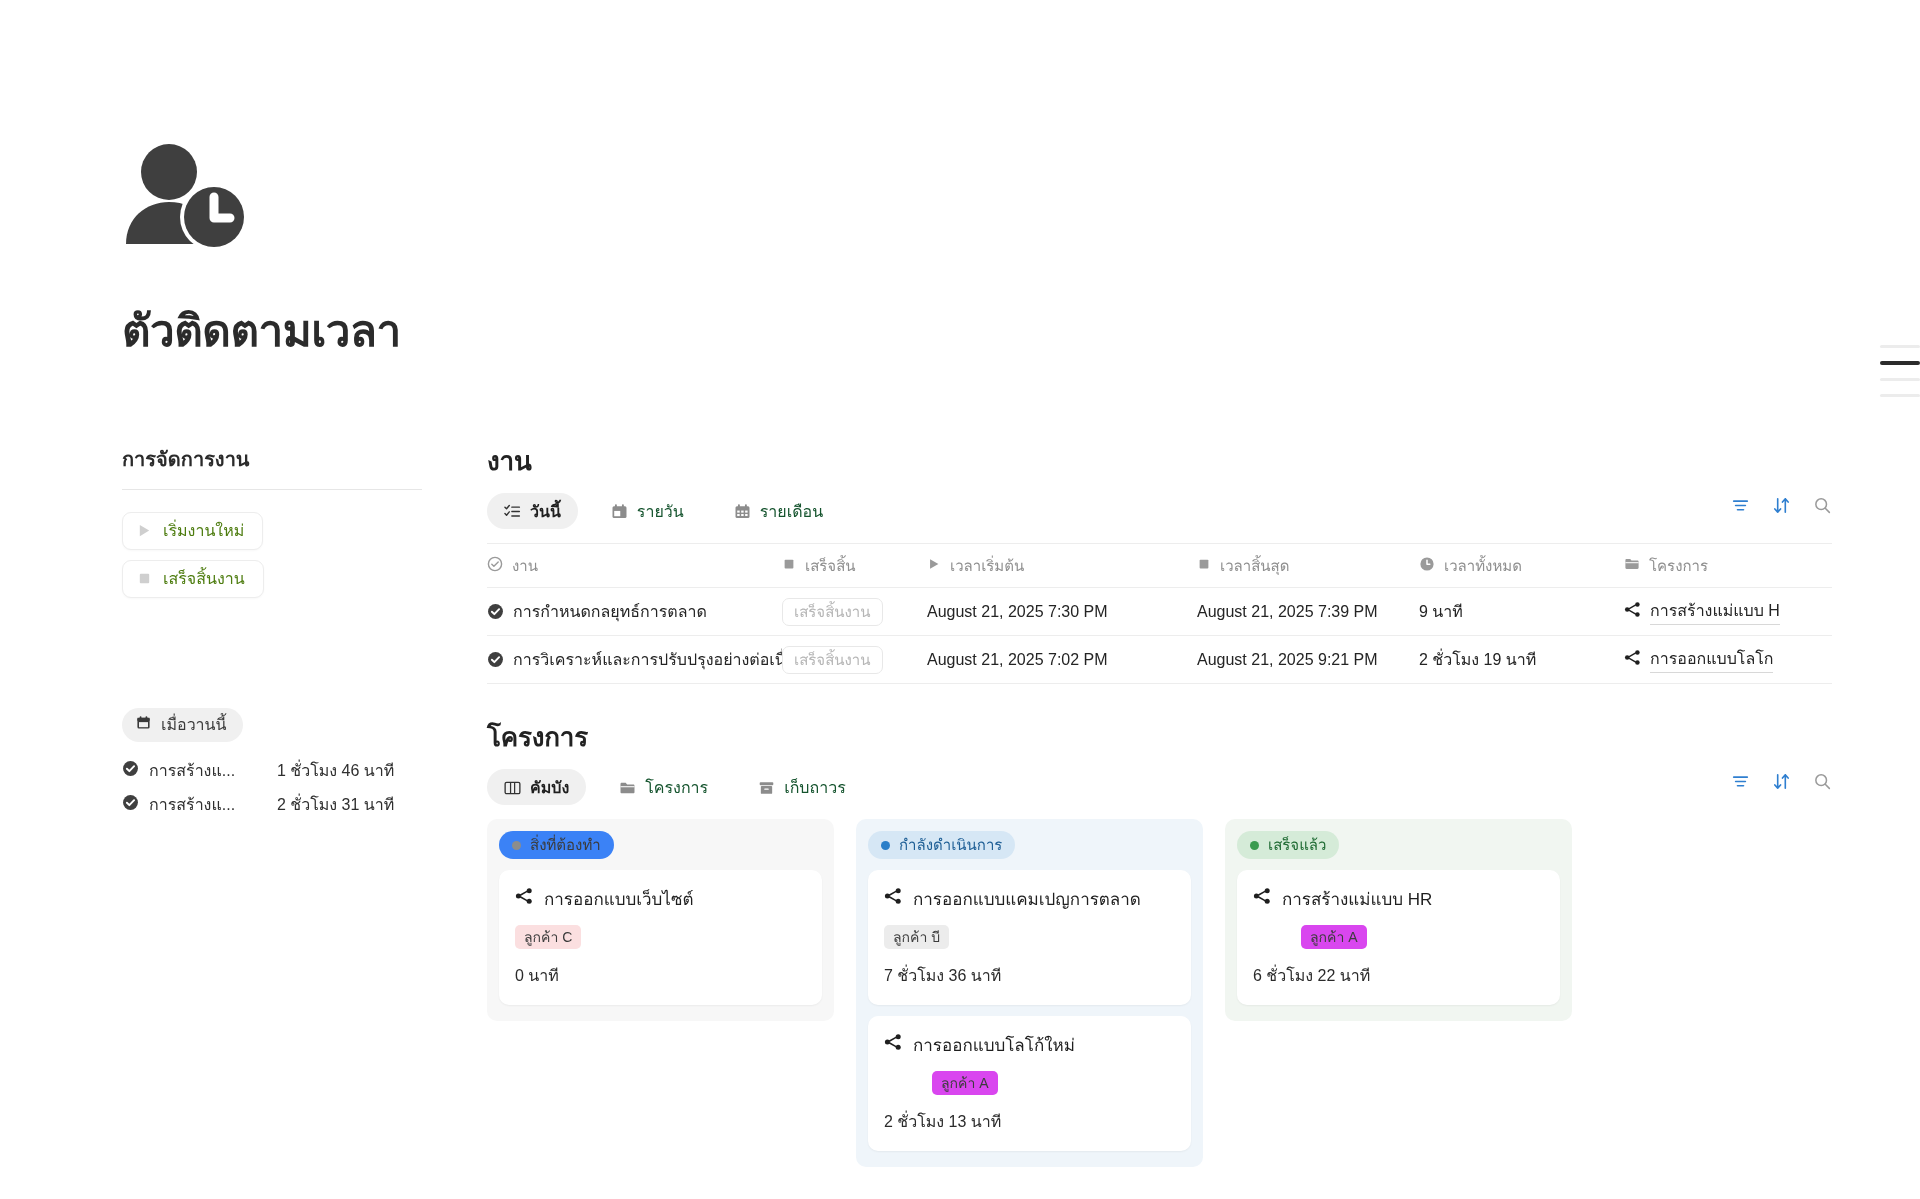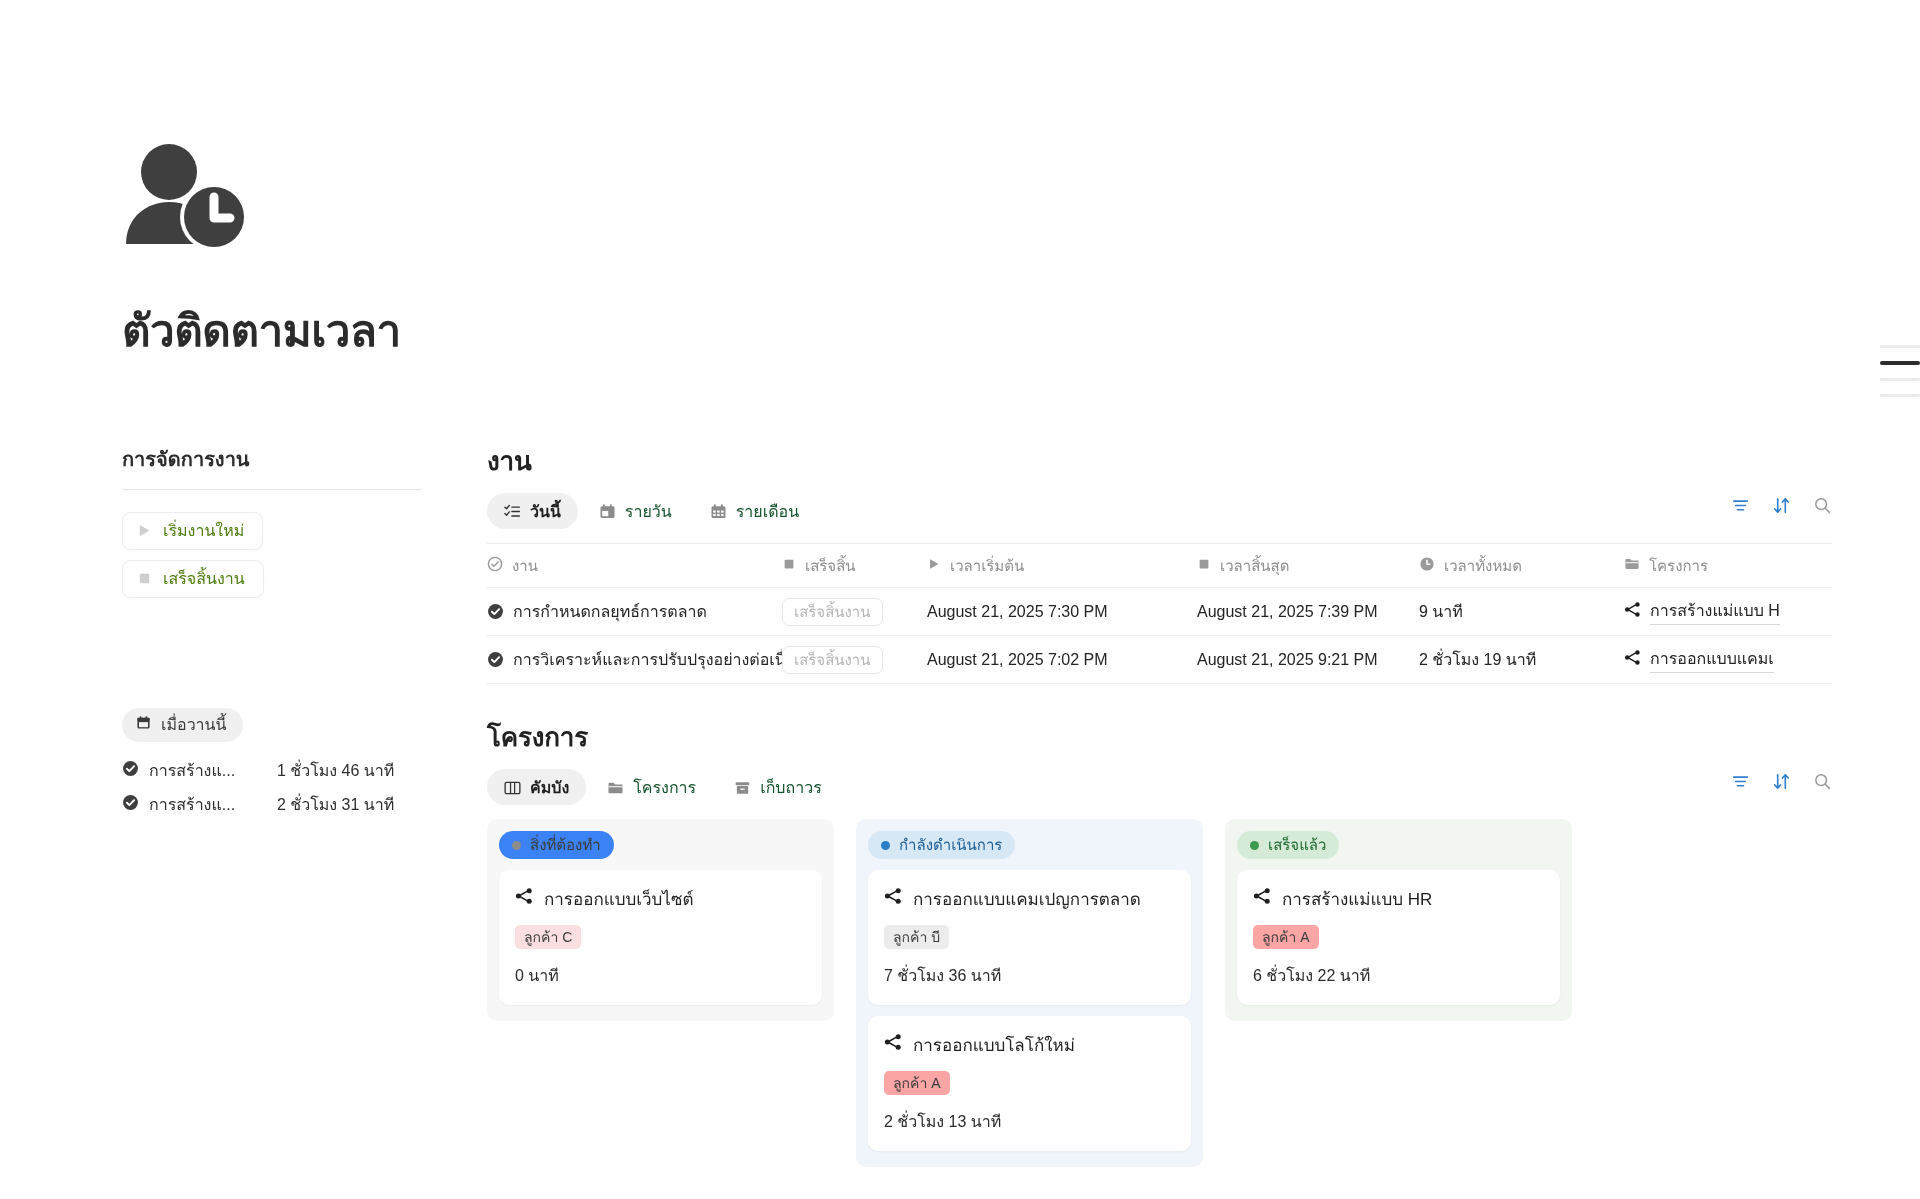--- a/index.html
+++ b/index.html
@@ -68,21 +68,21 @@
   .mini-list { margin-top: 16px; display: flex; flex-direction: column; gap: 9px; }
   .mini-row { display: flex; align-items: center; gap: 10px; font-size: 16px; color: #2f2f2f; }
   .mini-row .mr-title { width: 118px; overflow: hidden; text-overflow: ellipsis; white-space: nowrap; }
   .mini-row .mr-dur { color: #2f2f2f; white-space: nowrap; }
 
   
   .main { position: absolute; left: 487px; top: 440px; width: 1345px; }
 
   .main-heading { font-size: 26px; font-weight: 700; color: #222; letter-spacing: -0.2px; }
 
-  .tabs-row { margin-top: 12px; display: flex; align-items: center; gap: 4px; position: relative; }
+  .tabs-row { margin-top: 12px; display: flex; align-items: center; gap: 16px; position: relative; }
   .tab {
     display: inline-flex; align-items: center; gap: 9px;
     height: 36px; padding: 0 17px;
     border-radius: 18px;
     font-size: 16px;
     color: #14532d;
     cursor: pointer;
     white-space: nowrap;
   }
   .tab.active { background: #f0f0f0; color: #1f1f1f; font-weight: 600; }
@@ -152,21 +152,21 @@
     box-shadow: 0 1px 2px rgba(0,0,0,0.05);
   }
   .kcard-title { display: flex; align-items: center; gap: 11px; font-size: 17px; color: #1f1f1f; white-space: nowrap; overflow: hidden; }
   .ktag {
     display: inline-flex; align-items: center;
     margin-top: 13px; height: 24px; padding: 0 9px;
     border-radius: 5px; font-size: 14px;
   }
   .ktag.pink { background: #fbdfe0; color: #3c3c3c; }
   .ktag.gray { background: #ececec; color: #3c3c3c; }
-  .ktag.yellow { background: #fca5a5; color: #3c3c3c; }
+  .ktag.yellow { background: #d946ef; color: #3c3c3c; margin-left: 48px; }
   .kdur { margin-top: 14px; font-size: 16px; color: #2b2b2b; }
 
   
   .edge-widget { position: absolute; right: 0; top: 345px; width: 40px; }
   .edge-line { height: 3px; border-radius: 2px; background: #ececec; margin-bottom: 13px; }
   .edge-line.dark { background: #2b2b2b; height: 4px; }
 </style>
 </head>
 <body>
 
@@ -420,21 +420,21 @@
           <div class="td wrap-clip">
             <span class="proj-link">
               <span>
                 <svg width="17" height="17" viewBox="0 0 18 18">
                   <circle cx="3.4" cy="9" r="2.4" fill="#1f1f1f"></circle>
                   <circle cx="14.2" cy="3.8" r="2.4" fill="#1f1f1f"></circle>
                   <circle cx="14.2" cy="14.2" r="2.4" fill="#1f1f1f"></circle>
                   <path d="M5.6 8 L12 4.4 M5.6 10 L12 13.6" stroke="#1f1f1f" stroke-width="1.5" stroke-linecap="round"></path>
                 </svg>
               </span>
-              <span class="pl-text">การออกแบบแคมเ</span>
+              <span class="pl-text">การออกแบบโลโก</span>
             </span>
           </div>
         </div>
       </div>
     </div>
 
     <div class="kanban-wrap">
       <div class="main-heading">โครงการ</div>
 
       <div class="tabs-row">

